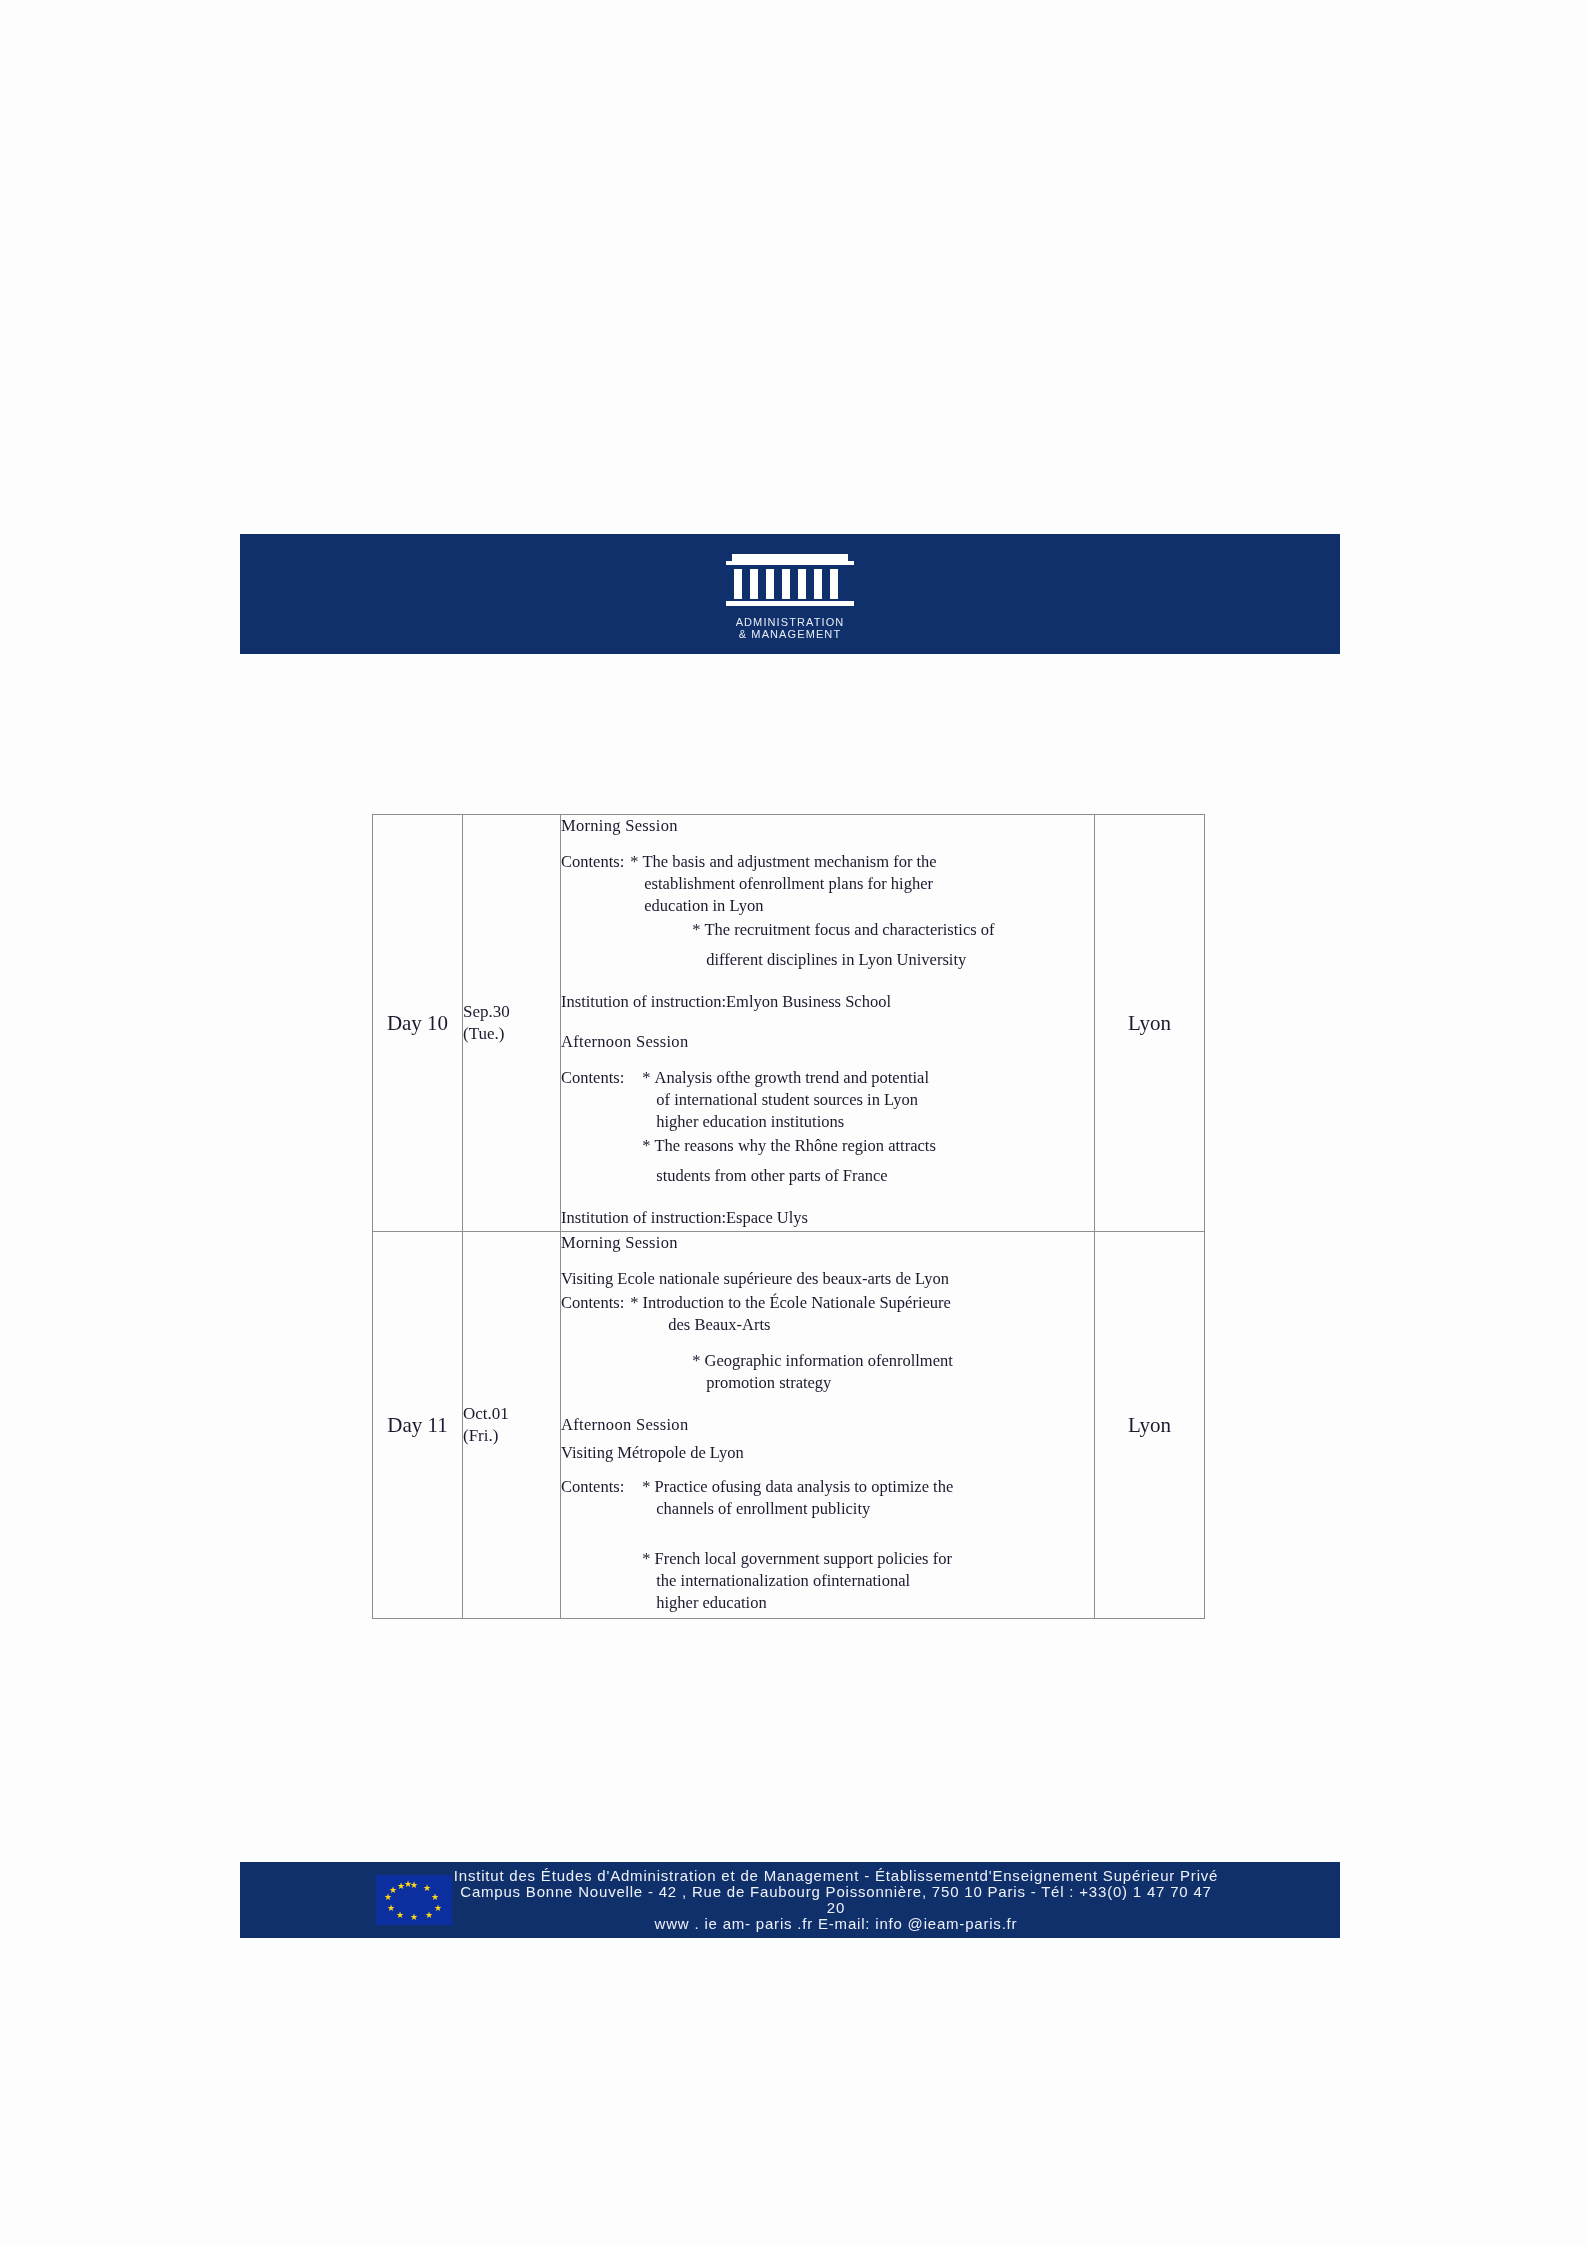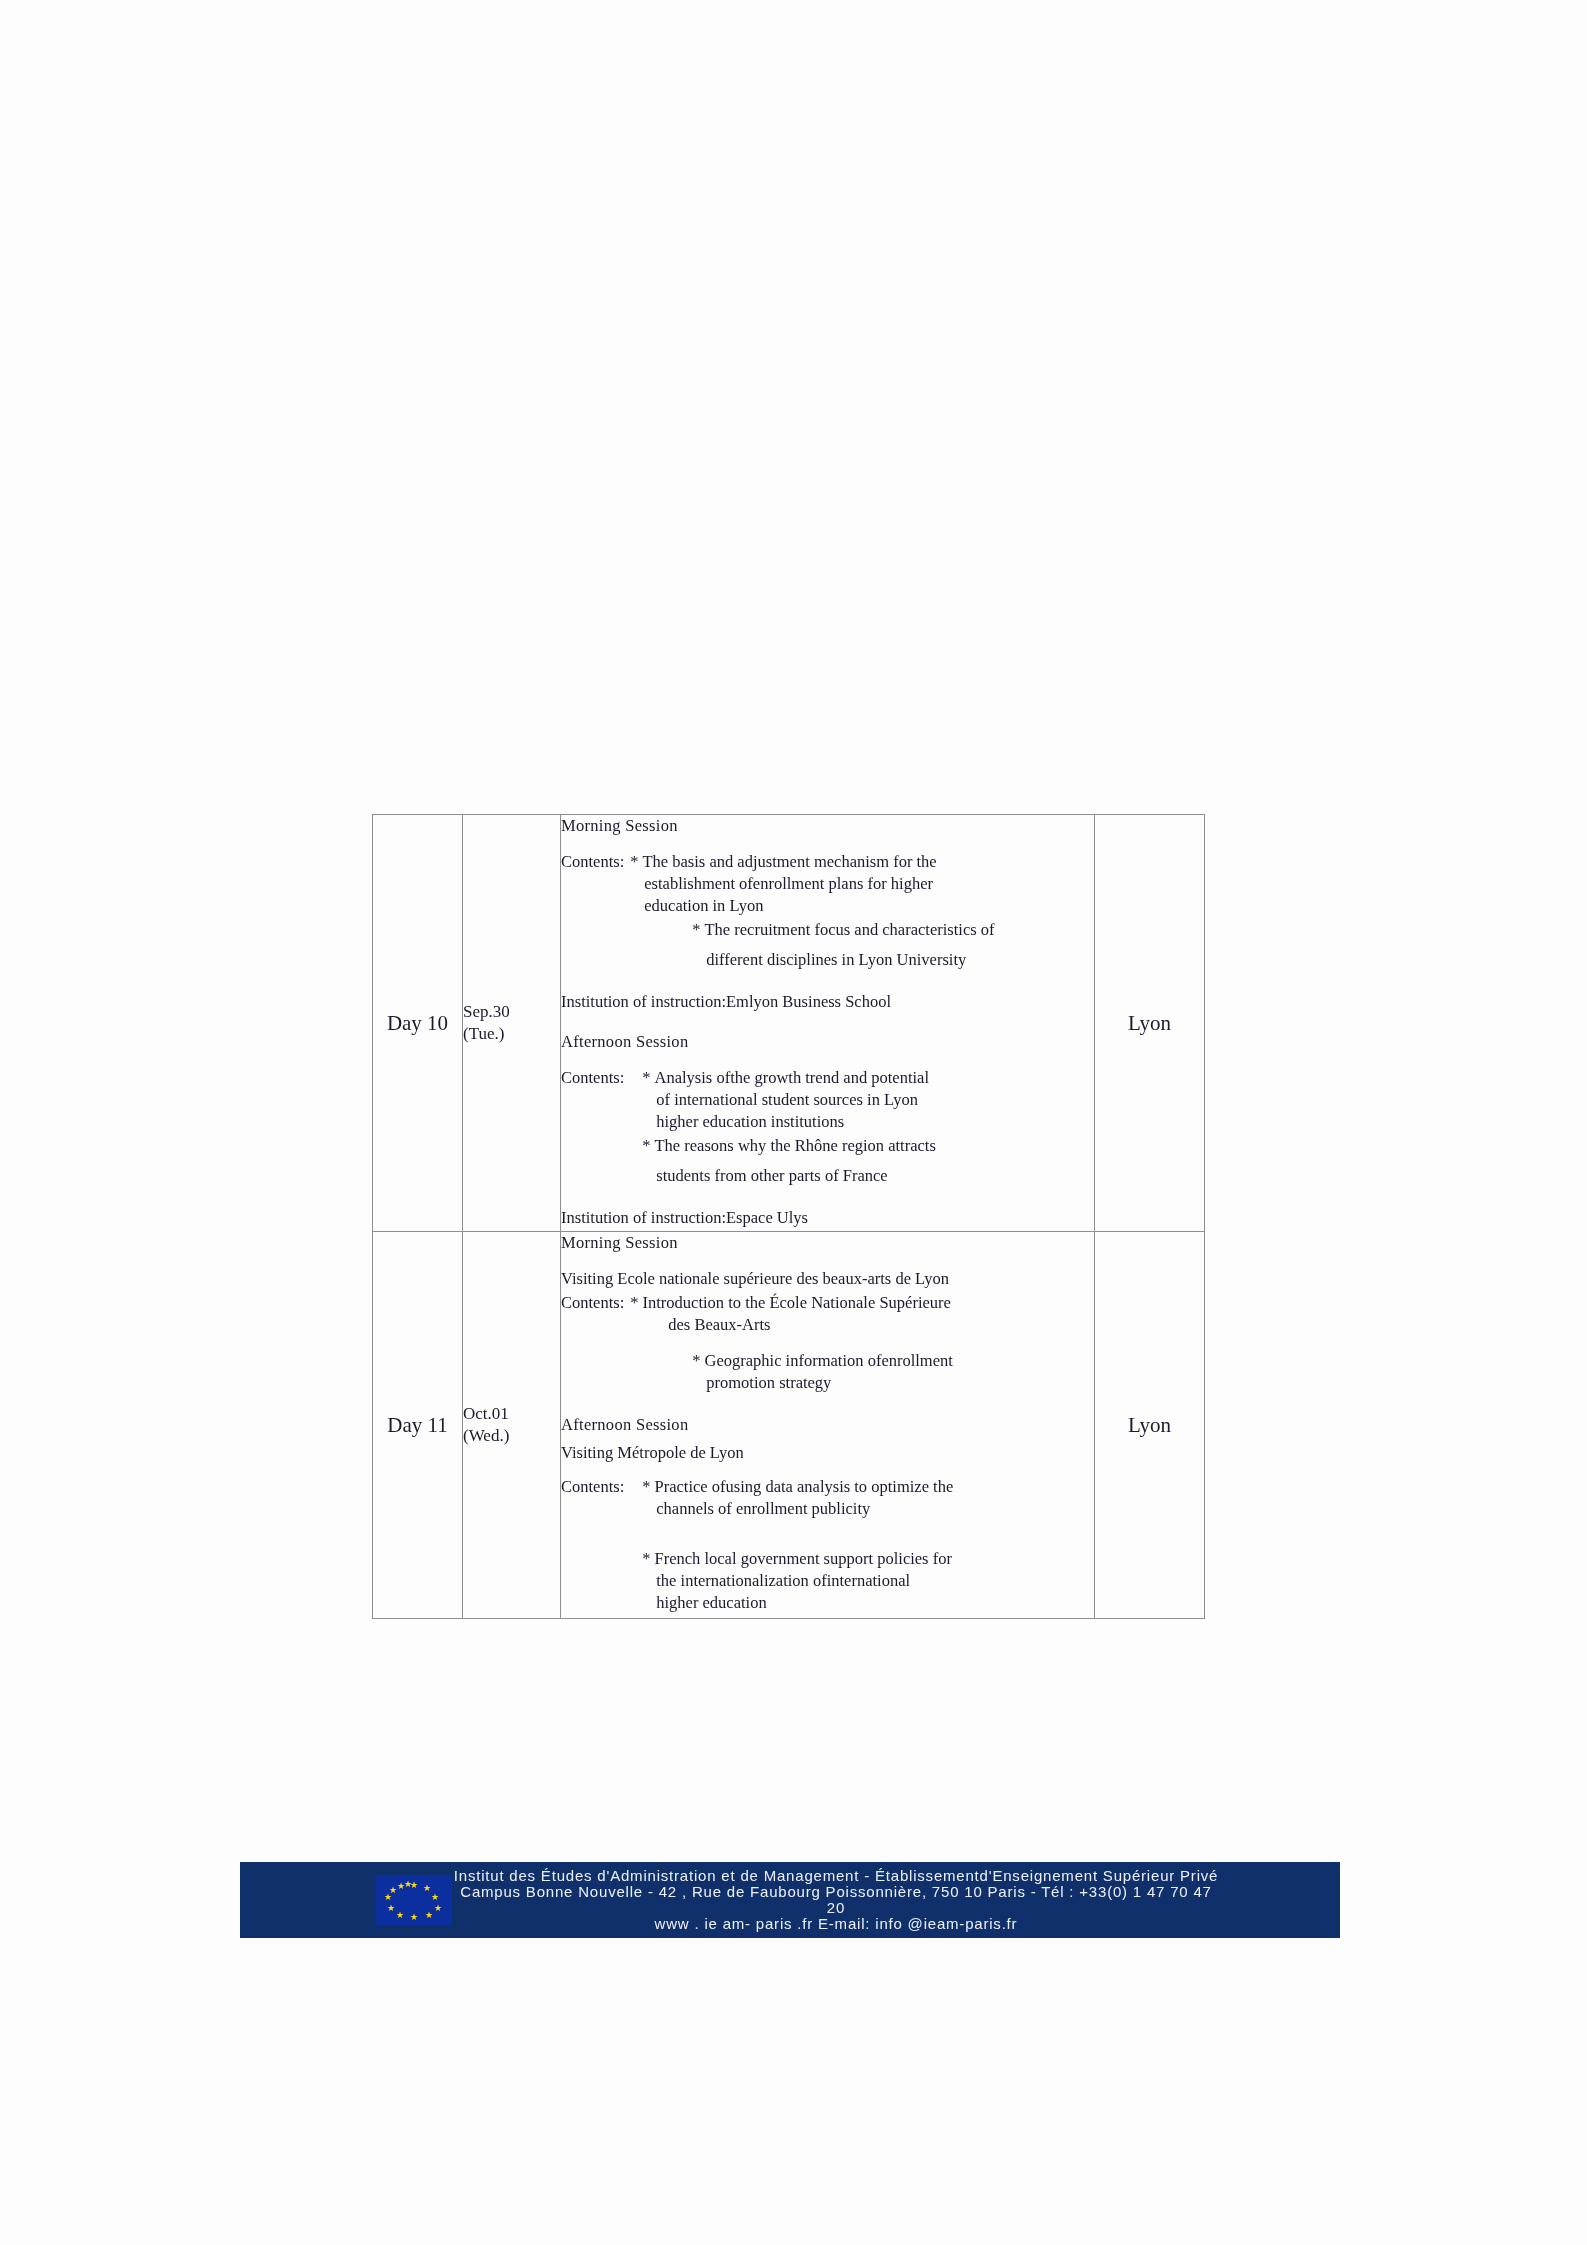--- a/index.html
+++ b/index.html
@@ -154,20 +154,38 @@
     line-height: 16px;
     letter-spacing: 0.8px;
     padding-right: 120px;
   }
 </style>
 </head>
 <body>
 
 <div class="page">
 
+  <div class="header-banner">
+    <div class="logo-wrap">
+      <svg class="logo-mark" width="132" height="68" viewBox="0 0 132 68">
+        <rect x="8" y="6" width="116" height="7" fill="#ffffff"></rect>
+        <rect x="2" y="13" width="128" height="4" fill="#ffffff"></rect>
+        <rect x="10" y="21" width="8" height="30" fill="#ffffff"></rect>
+        <rect x="26" y="21" width="8" height="30" fill="#ffffff"></rect>
+        <rect x="42" y="21" width="8" height="30" fill="#ffffff"></rect>
+        <rect x="58" y="21" width="8" height="30" fill="#ffffff"></rect>
+        <rect x="74" y="21" width="8" height="30" fill="#ffffff"></rect>
+        <rect x="90" y="21" width="8" height="30" fill="#ffffff"></rect>
+        <rect x="106" y="21" width="8" height="30" fill="#ffffff"></rect>
+        <rect x="2" y="53" width="128" height="5" fill="#ffffff"></rect>
+      </svg>
+      <div class="logo-sub1">ADMINISTRATION</div>
+      <div class="logo-sub2">&amp; MANAGEMENT</div>
+    </div>
+  </div>
 
   <table class="schedule-table">
     <colgroup>
       <col class="col-day">
       <col class="col-date">
       <col class="col-body">
       <col class="col-place">
     </colgroup>
     <tbody>
 
@@ -217,21 +235,21 @@
 
           <div class="line inst-line">Institution of instruction:Espace Ulys</div>
         </td>
         <td class="cell-center">Lyon</td>
       </tr>
 
       <tr>
         <td class="cell-center">Day  11</td>
         <td class="cell-date">
           <div>Oct.01</div>
-          <div>(Wed.)</div>
+          <div>(Fri.)</div>
         </td>
         <td class="cell-body">
           <div class="sess-title">Morning  Session</div>
           <div class="line">Visiting Ecole nationale supérieure des beaux-arts de Lyon</div>
 
           <div class="contents-row">
             <div class="contents-label">Contents:</div>
             <div class="contents-items">
               <div class="bullet-item">
                 <span class="star">*</span><span>Introduction to the École Nationale  Supérieure</span>

